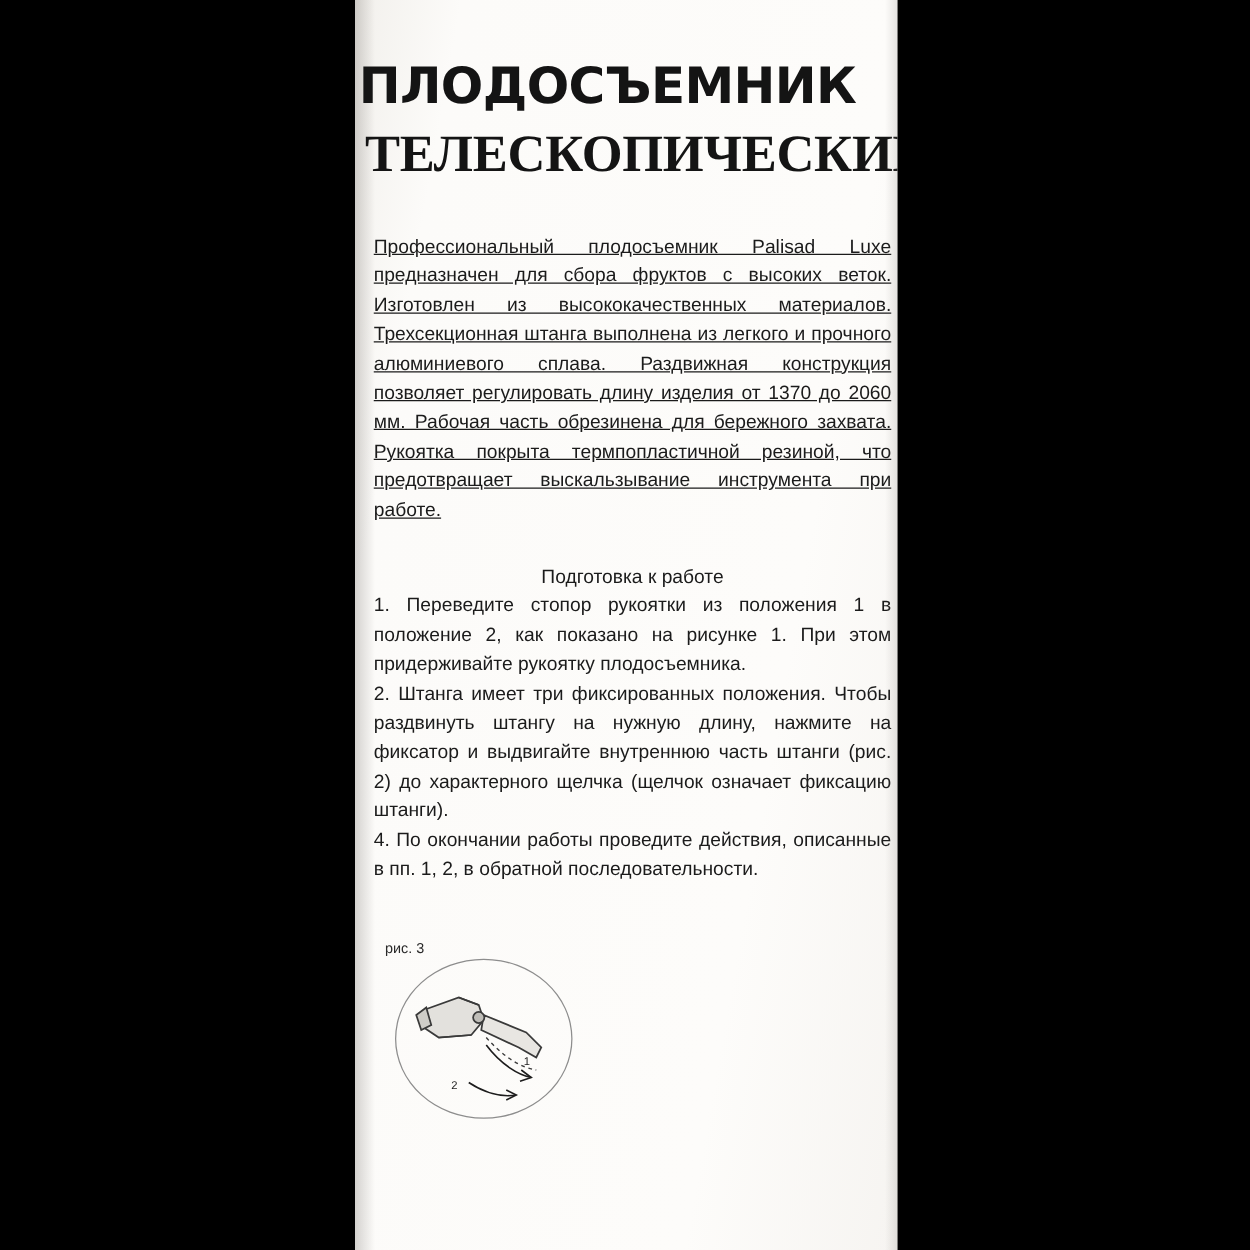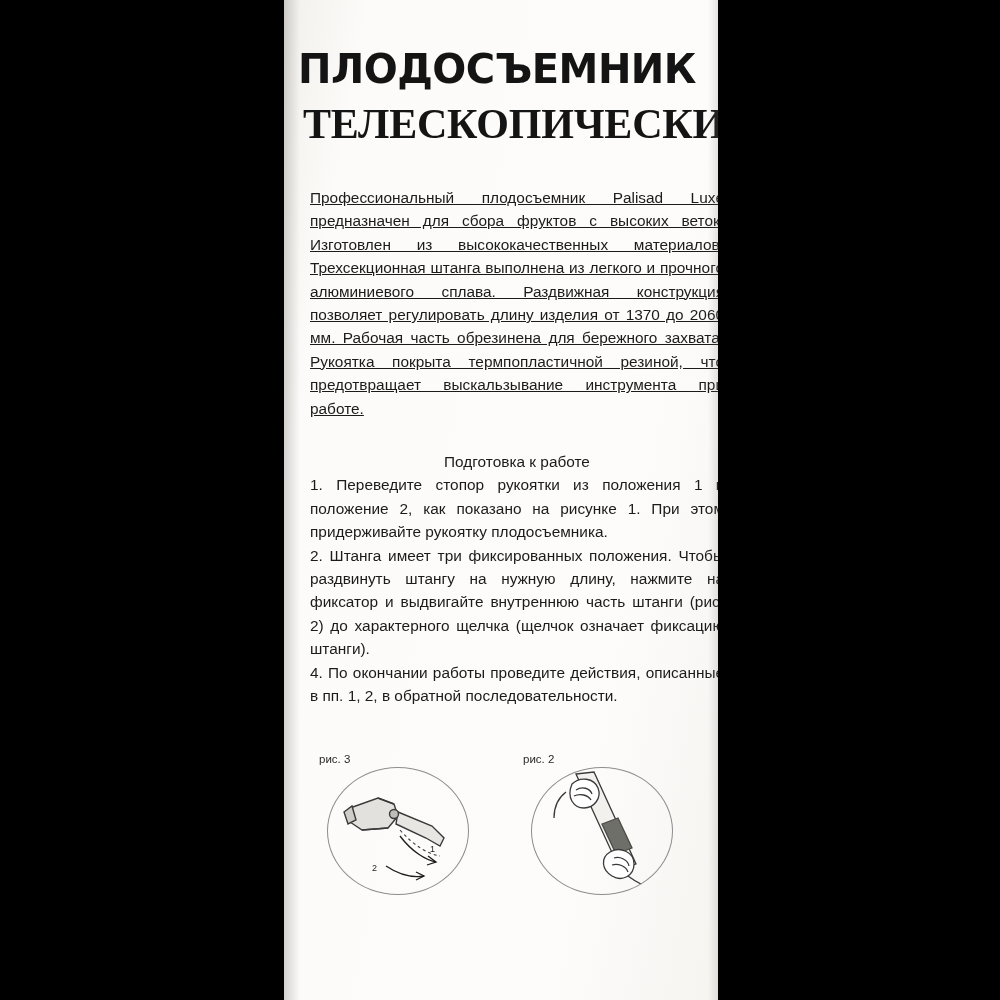--- a/index.html
+++ b/index.html
@@ -43,21 +43,21 @@
     content: "";
     position: absolute;
     right: 0; top: 0;
     width: 10px; height: 100%;
     background: linear-gradient(270deg, rgba(120,115,110,0.18), rgba(255,255,255,0));
     pointer-events: none;
   }
 
   .content {
     position: absolute;
-    left: 15px;
+    left: 4px;
     top: 0;
     width: 434px;
     height: 1000px;
   }
 
   .title {
     position: absolute;
     left: -1px;
     top: 46px;
     width: 436px;
@@ -198,42 +198,17 @@
                 <path d="M100 88 L108 94 L99 97" fill="none"></path>
                 <path d="M58 98 C 70 106, 84 110, 96 108"></path>
                 <path d="M88 104 L96 108 L88 112" fill="none"></path>
               </g>
               <text x="102" y="84" font-size="9" fill="#1d1d1d" font-family="Liberation Sans, sans-serif">1</text>
               <text x="44" y="103" font-size="9" fill="#1d1d1d" font-family="Liberation Sans, sans-serif">2</text>
             </svg>
           </div>
         </div>
 
-        <div class="fig two">
-          <div class="fig-label">рис. 2</div>
-          <div class="circle">
-            <svg width="142" height="128" viewBox="0 0 142 128">
-              <g fill="none" stroke="#3a3a3a" stroke-width="1.3">
-
-                <path d="M44 6 L62 4 L104 96 L88 102 Z" fill="#f2f1ee"></path>
-
-                <path d="M70 56 L86 50 L100 80 L84 86 Z" fill="#6f6f6a" stroke="#4a4a46"></path>
-
-                <path d="M40 16 C 48 8, 62 10, 66 20 C 70 30, 62 40, 52 40 C 42 40, 34 30, 40 16 Z" fill="#ffffff"></path>
-                <path d="M44 22 C 50 18, 58 20, 60 26"></path>
-                <path d="M42 28 C 48 25, 56 27, 59 32"></path>
-
-                <path d="M34 24 C 26 30, 22 40, 22 50"></path>
-
-                <path d="M78 84 C 88 78, 102 84, 102 96 C 102 108, 90 114, 80 108 C 70 102, 68 90, 78 84 Z" fill="#ffffff"></path>
-                <path d="M82 90 C 88 88, 96 92, 97 98"></path>
-                <path d="M80 97 C 86 95, 94 98, 96 104"></path>
-
-                <path d="M96 108 C 104 114, 112 118, 120 120"></path>
-              </g>
-            </svg>
-          </div>
-        </div>
 
       </div>
     </div>
   </div>
 </div>
 
 </body></html>

